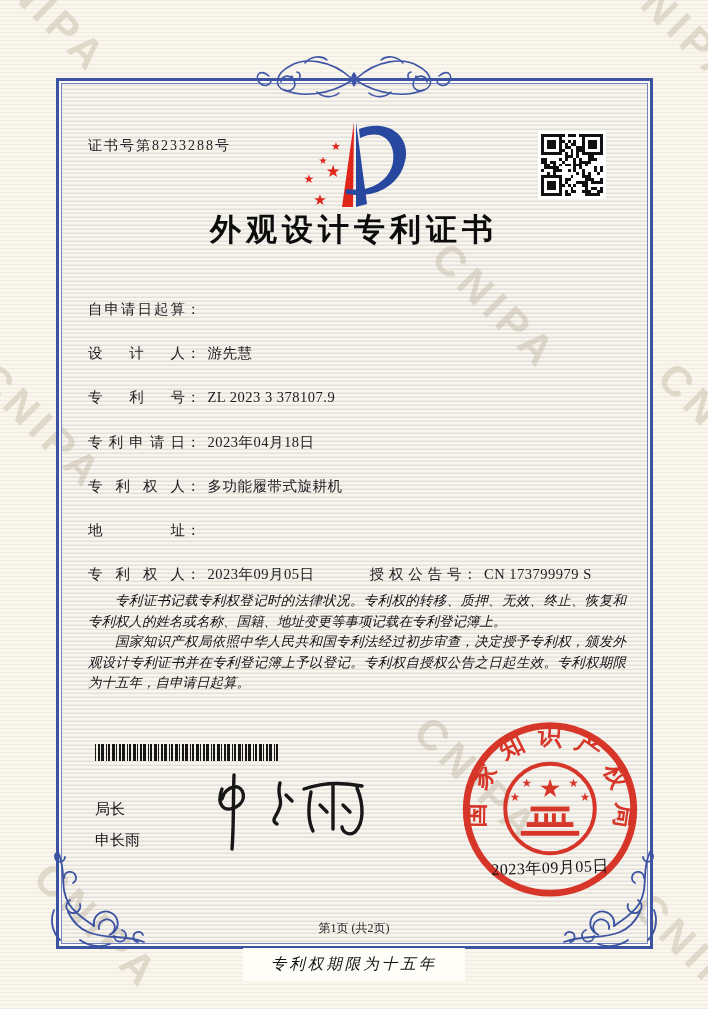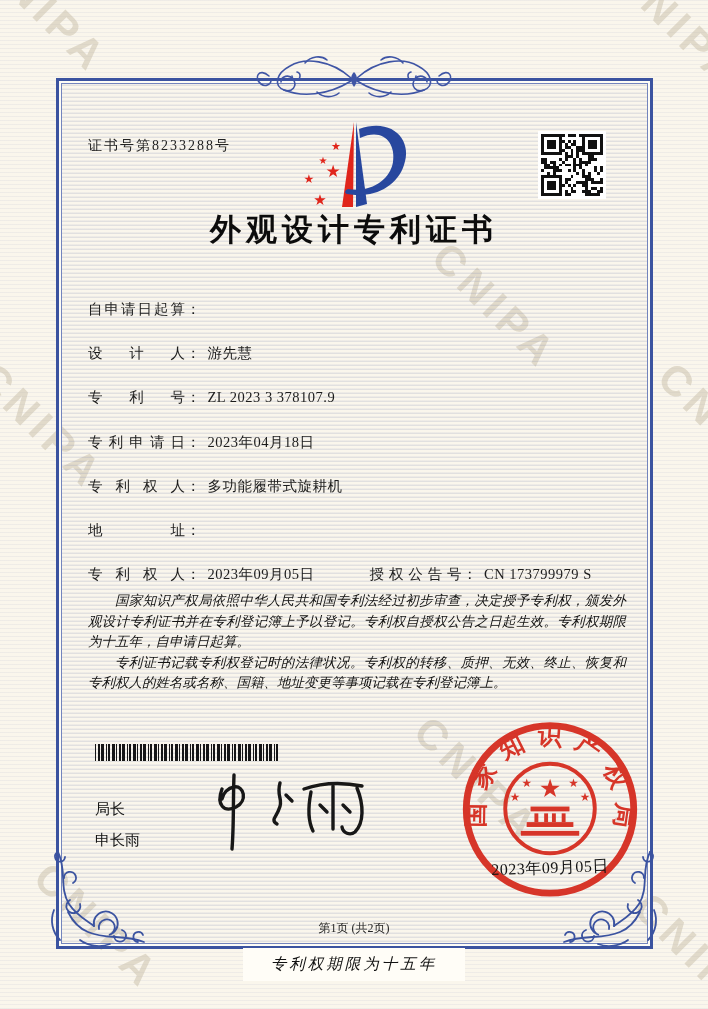--- a/index.html
+++ b/index.html
@@ -620,22 +620,22 @@
     <span class="fvalue">2023年09月05日</span>
     <span class="field-pair2">
       <span class="flabel">授权公告号</span>
         <span class="colon">：</span>
       <span class="fvalue">CN 173799979 S</span>
     </span>
   </div>
 </div>
 
 <div class="body-text">
+  <p>专利证书记载专利权登记时的法律状况。专利权的转移、质押、无效、终止、恢复和专利权人的姓名或名称、国籍、地址变更等事项记载在专利登记簿上。</p>
   <p>国家知识产权局依照中华人民共和国专利法经过初步审查，决定授予专利权，颁发外观设计专利证书并在专利登记簿上予以登记。专利权自授权公告之日起生效。专利权期限为十五年，自申请日起算。</p>
-  <p>专利证书记载专利权登记时的法律状况。专利权的转移、质押、无效、终止、恢复和专利权人的姓名或名称、国籍、地址变更等事项记载在专利登记簿上。</p>
 </div>
 
 <div class="barcode" id="barcode">
     <i style="width: 1px; margin-right: 2px;"></i>
     <i style="width: 2px; margin-right: 1px;"></i>
     <i style="width: 3px; margin-right: 2px;"></i>
     <i style="width: 1px; margin-right: 1px;"></i>
     <i style="width: 2px; margin-right: 2px;"></i>
     <i style="width: 3px; margin-right: 1px;"></i>
     <i style="width: 1px; margin-right: 2px;"></i>

